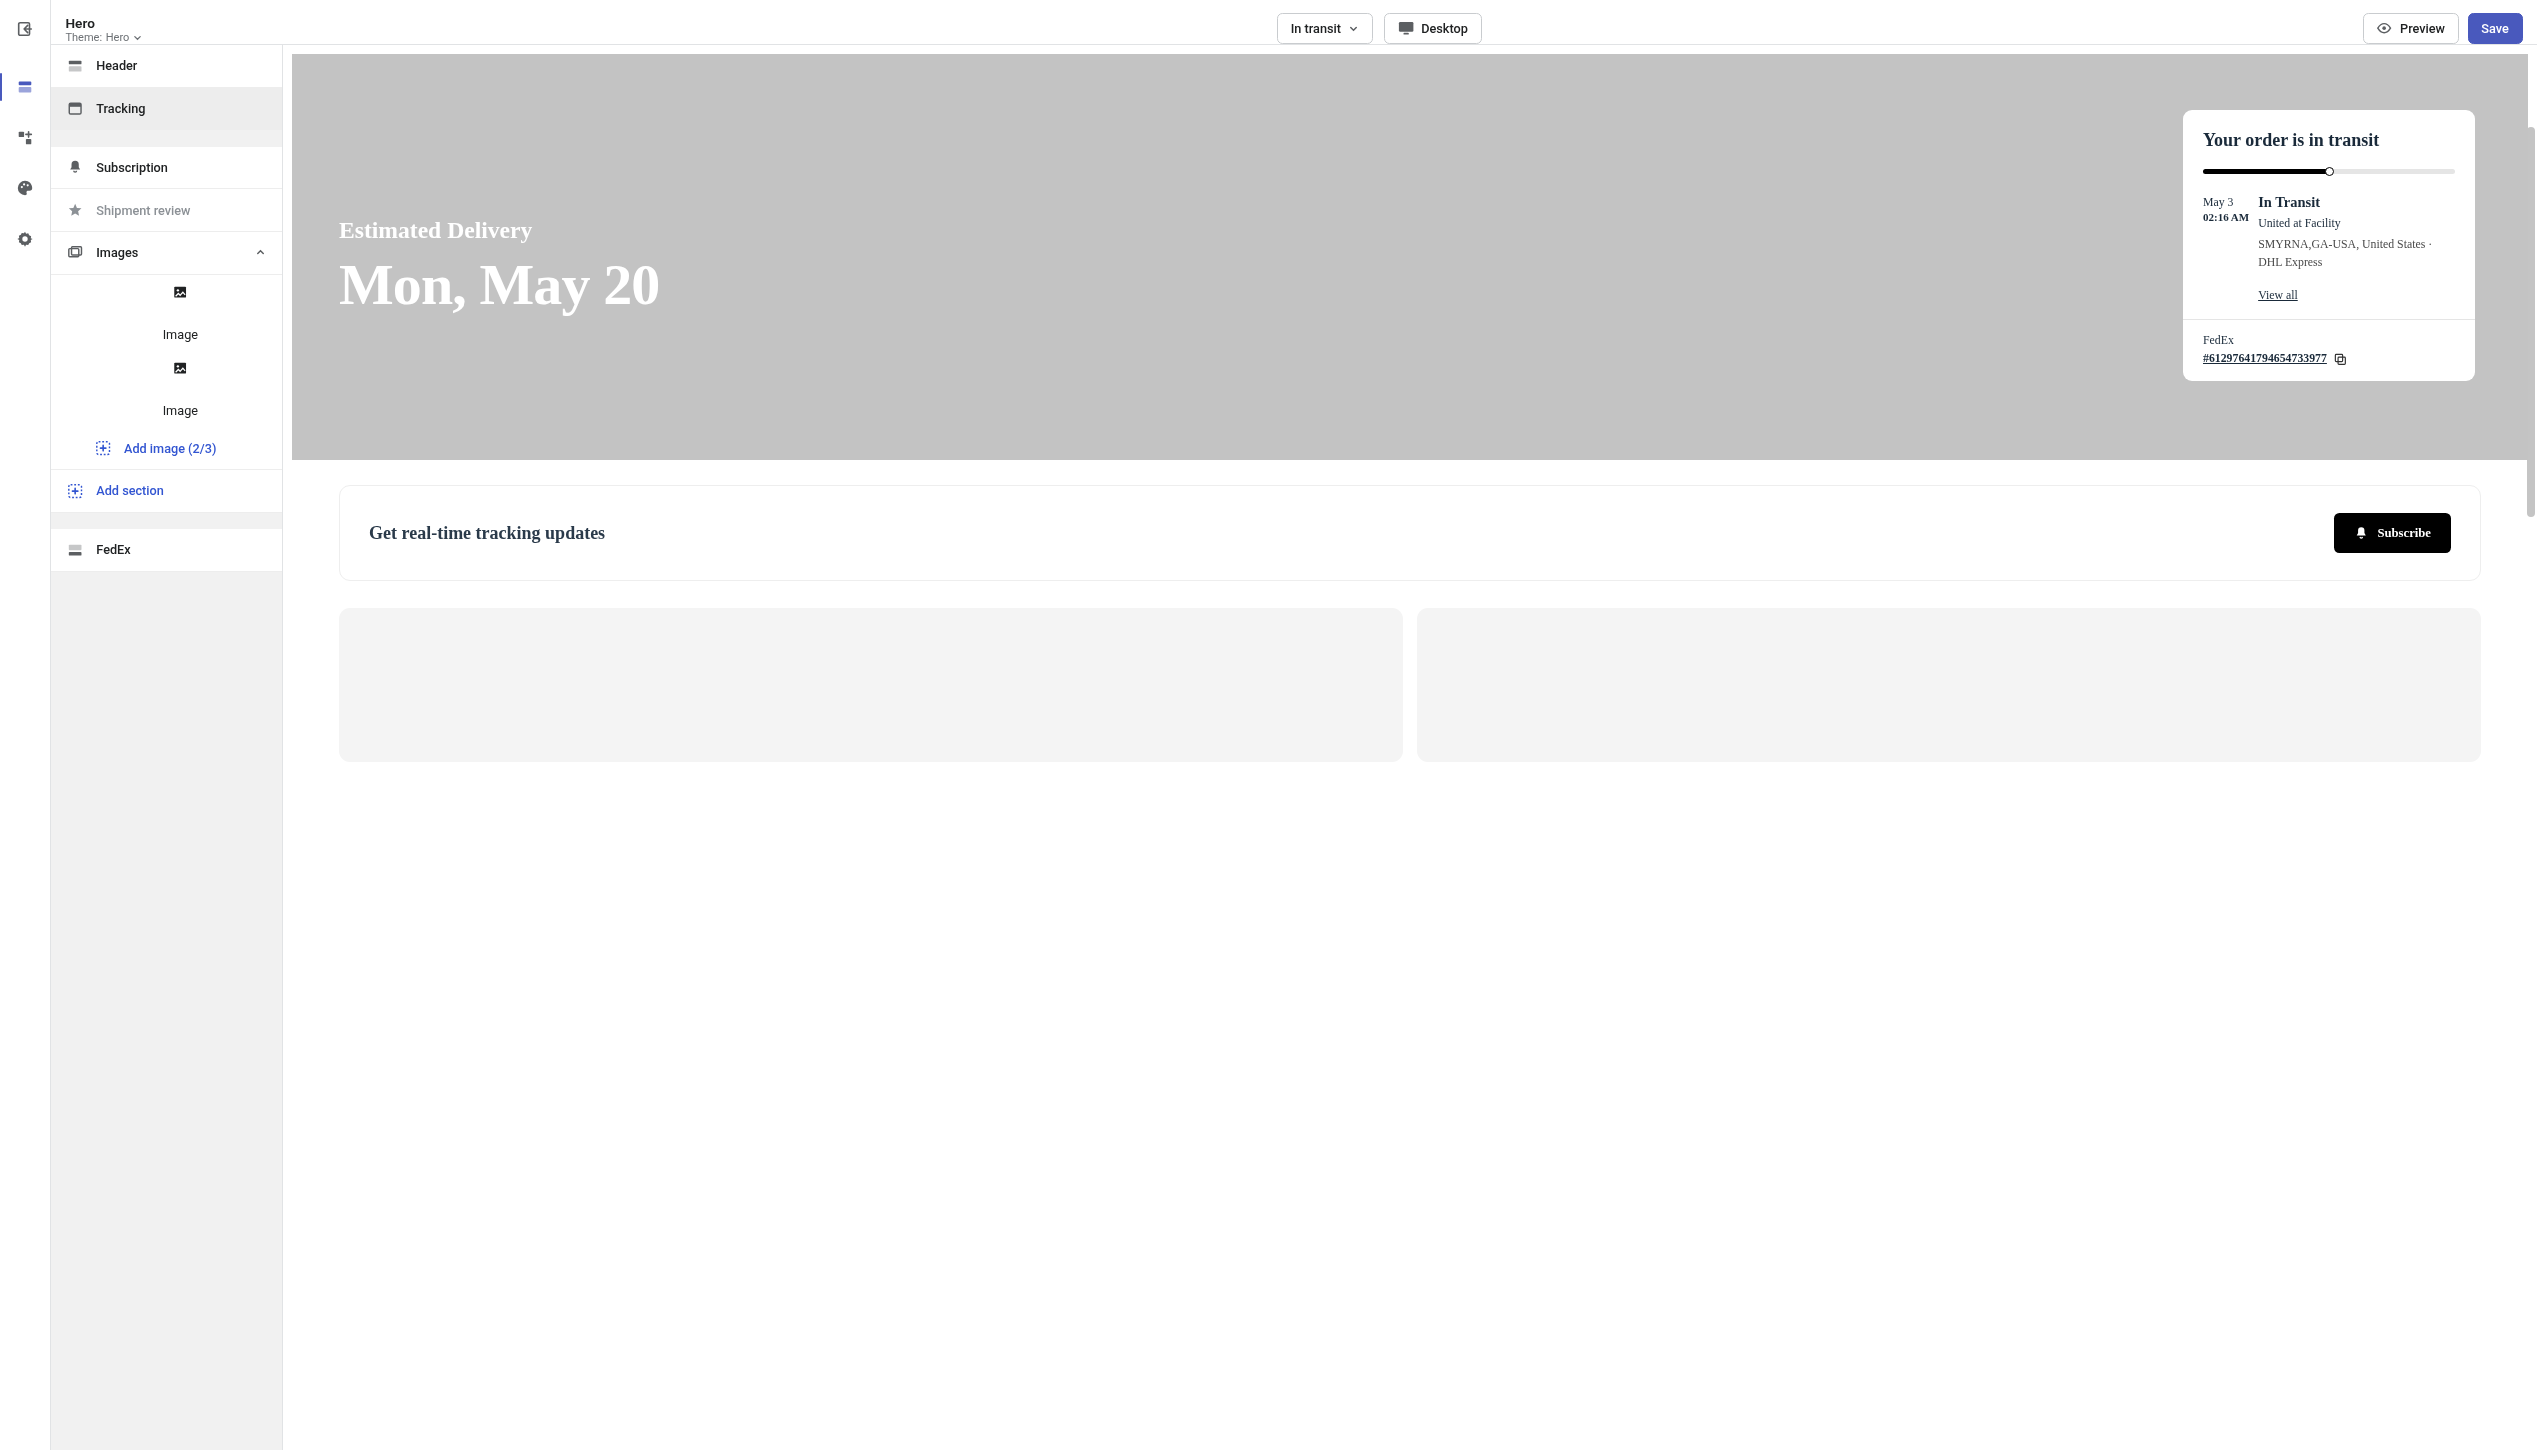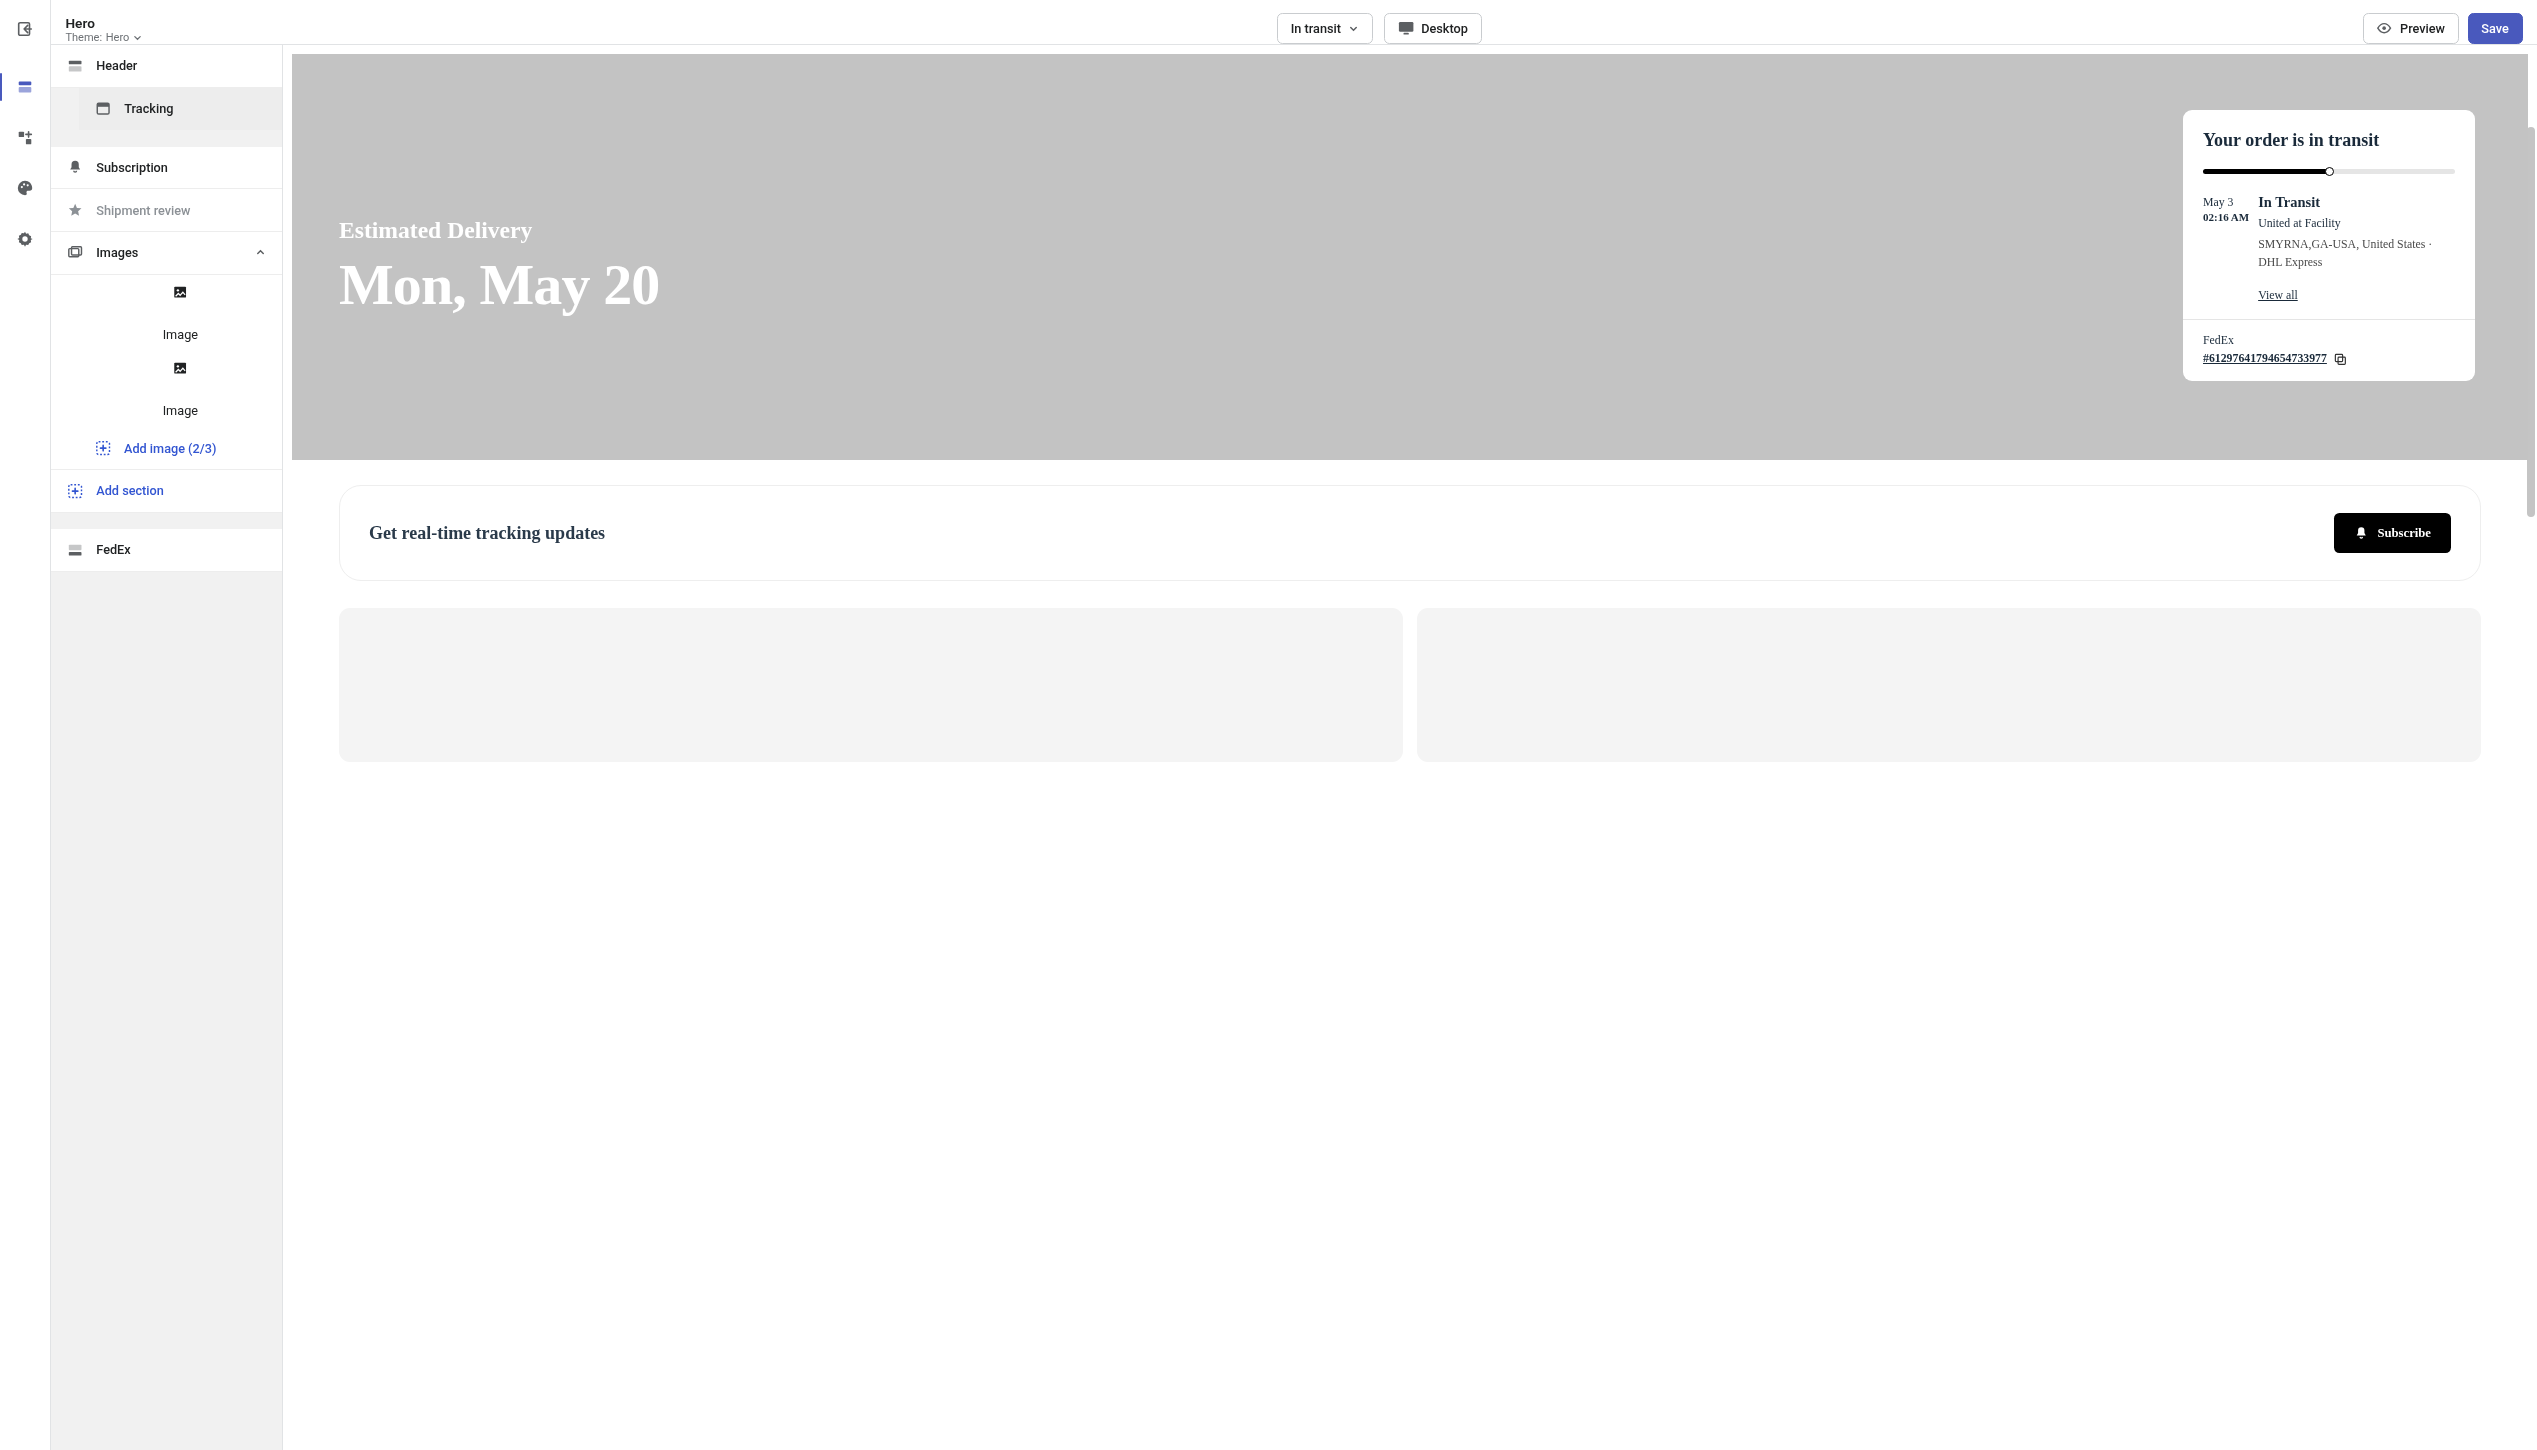--- a/index.html
+++ b/index.html
@@ -139,21 +139,20 @@
     gap: 12.7px;
     padding: 12.7px 16.3px;
     background: #fff;
     border-bottom: 0.9px solid #ededed;
     cursor: pointer;
     color: #202223;
     font-weight: 500;
   }
   .side-item.selected {
     background: #ededed;
-    margin-left: 28px;
   }
   .side-item.muted { color: #8c9196; }
   .side-item .ic { color: #5c5f62; flex-shrink:0; display:flex; }
   .side-item.muted .ic { color: #8c9196; }
   .side-item .chev { margin-left: auto; color: #5c5f62; }
   .side-gap { height: 16.3px; background: #f1f1f1; }
   .side-sub {
     display: flex;
     align-items: center;
     gap: 27px;
@@ -279,21 +278,21 @@
   .tracking-row {
     display: flex; align-items: center; gap: 7.3px;
     font-size: 11.8px;
   }
   .tracking-row .tn { font-weight: 700; text-decoration: underline; cursor: pointer; }
   .copy-ic { cursor: pointer; color: #333; display:flex; }
 
   .subscribe-card {
     margin: 25px 47px 0 47px;
     border: 0.9px solid #eee;
-    border-radius: 22px;
+    border-radius: 11px;
     padding: 27px 29px;
     display: flex;
     align-items: center;
     justify-content: space-between;
     font-family: Georgia, 'Times New Roman', serif;
   }
   .subscribe-title {
     font-size: 18px;
     font-weight: 700;
     color: #2a3a4a;

